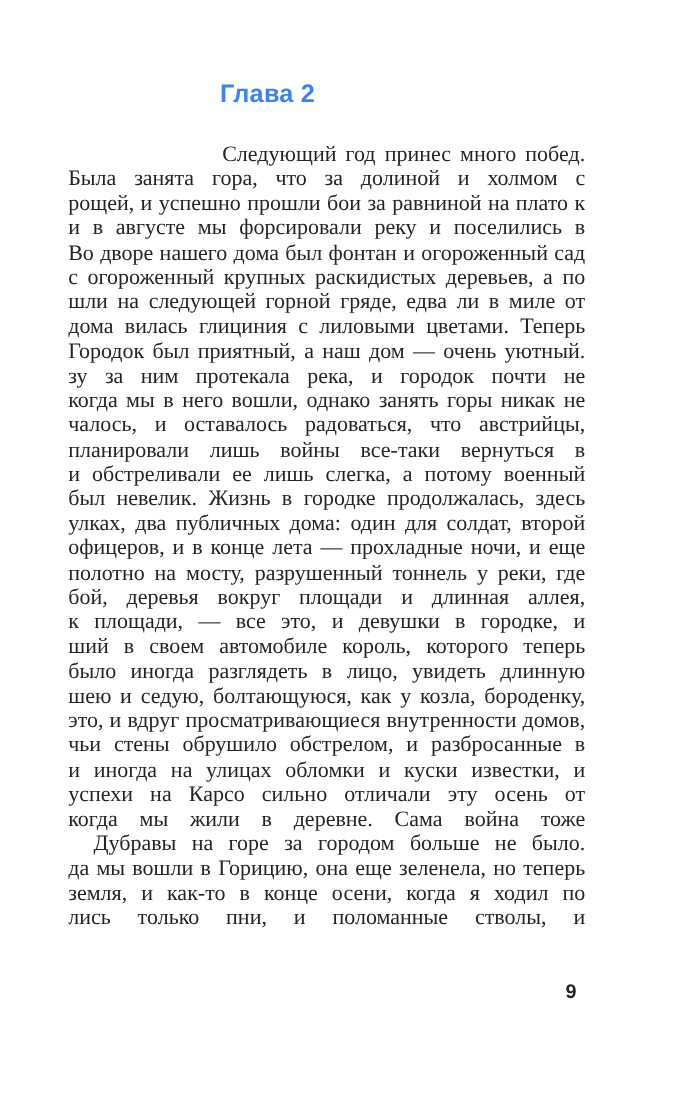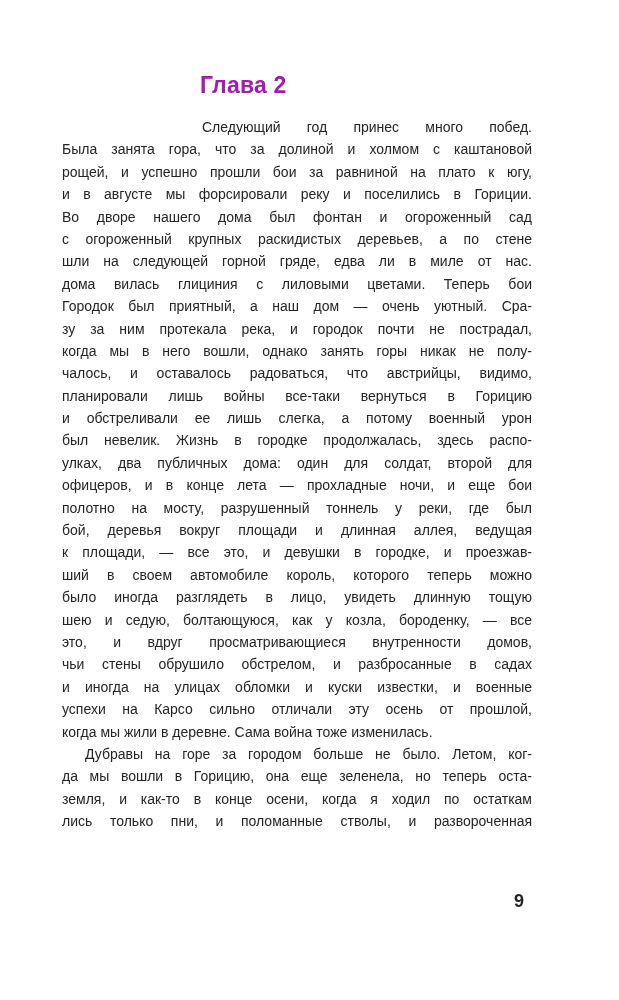--- a/index.html
+++ b/index.html
@@ -17,29 +17,29 @@
   .chapter-title {
     position: absolute;
     left: 200px;
     top: 72px;
     margin: 0;
     font-family: "Liberation Sans", "DejaVu Sans", sans-serif;
     font-weight: bold;
     font-size: 23px;
     line-height: 26px;
     letter-spacing: 0.2px;
-    color: #a21caf;
+    color: #3b82f6;
   }
   .text-block {
     position: absolute;
     left: 62px;
-    top: 116px;
+    top: 129px;
     width: 470px;
-    font-family: Liberation Sans, sans-serif;
-    font-size: 14px;
+    font-family: Liberation Serif, serif;
+    font-size: 20px;
     color: #242424;
   }
   .para {
     margin: 0;
     padding: 0;
   }
   .line {
     height: 22.4px;
     line-height: 22.4px;
     overflow: hidden;

